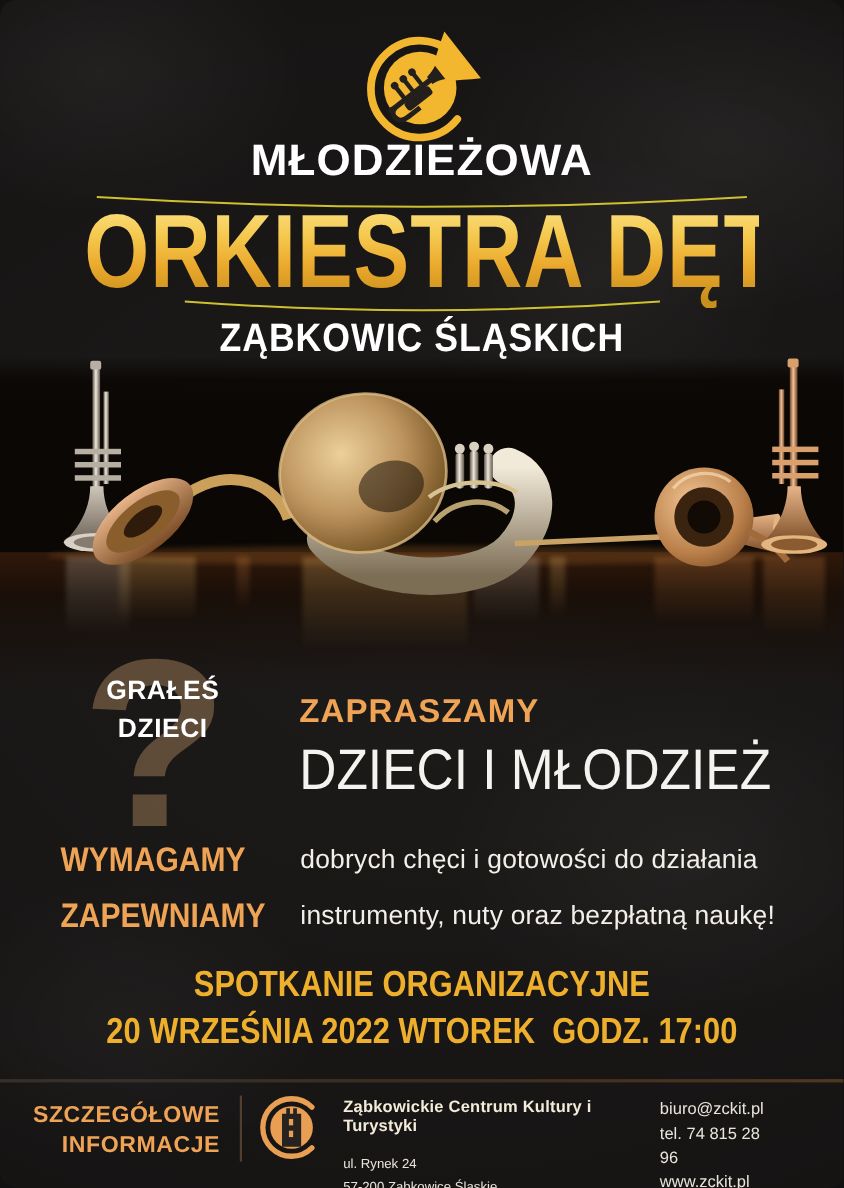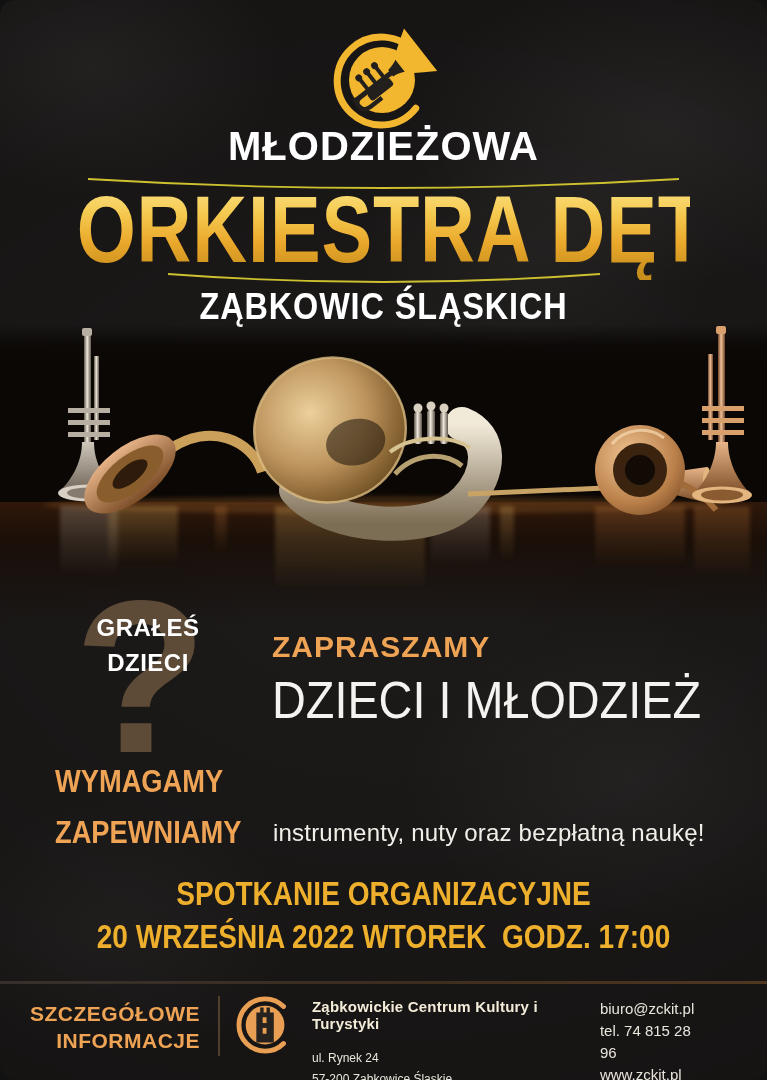--- a/index.html
+++ b/index.html
@@ -273,20 +273,21 @@
   </div>
 
   <div class="abs invite">
     <div class="invite-label">ZAPRASZAMY</div>
     <div class="invite-title">DZIECI I MŁODZIEŻ</div>
   </div>
 
   <div class="abs offer">
     <div class="offer-row">
       <div class="offer-label">WYMAGAMY</div>
+      <div class="offer-text">dobrych chęci i gotowości do działania</div>
     </div>
     <div class="offer-row">
       <div class="offer-label">ZAPEWNIAMY</div>
       <div class="offer-text">instrumenty, nuty oraz bezpłatną naukę!</div>
     </div>
   </div>
 
   <div class="abs center meeting">
     <div>SPOTKANIE ORGANIZACYJNE</div>
     <div>20 WRZEŚNIA 2022 WTOREK  GODZ. 17:00</div>

